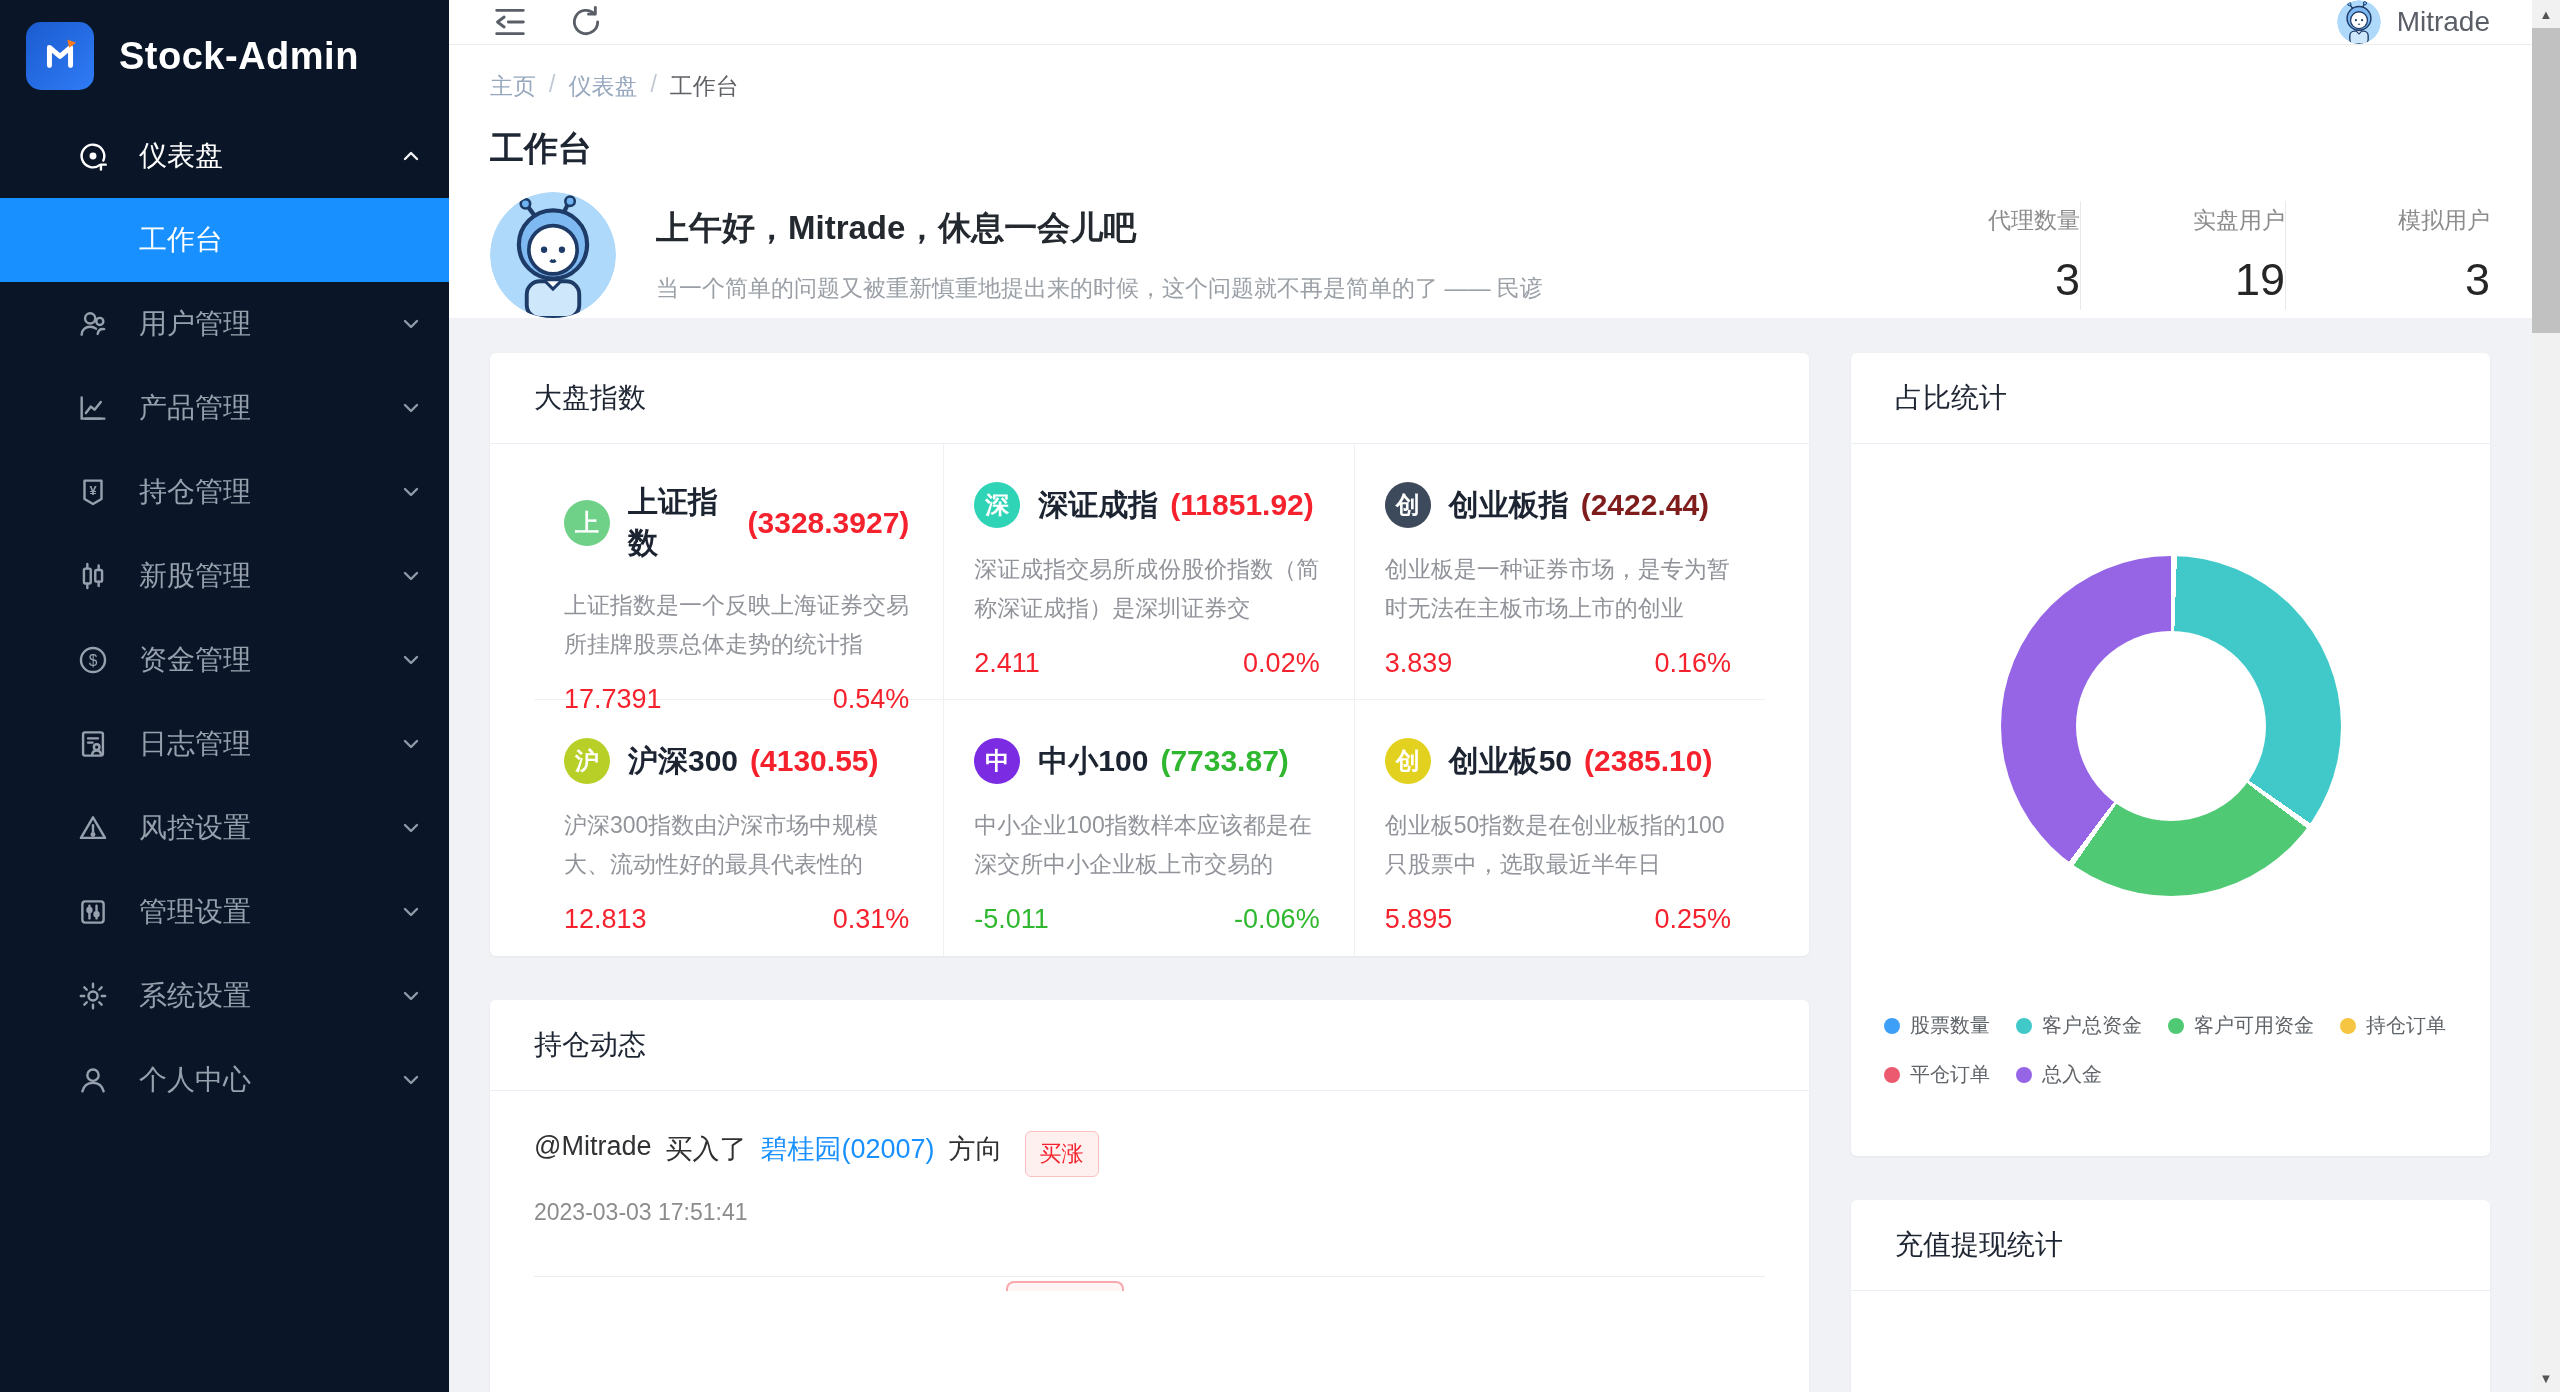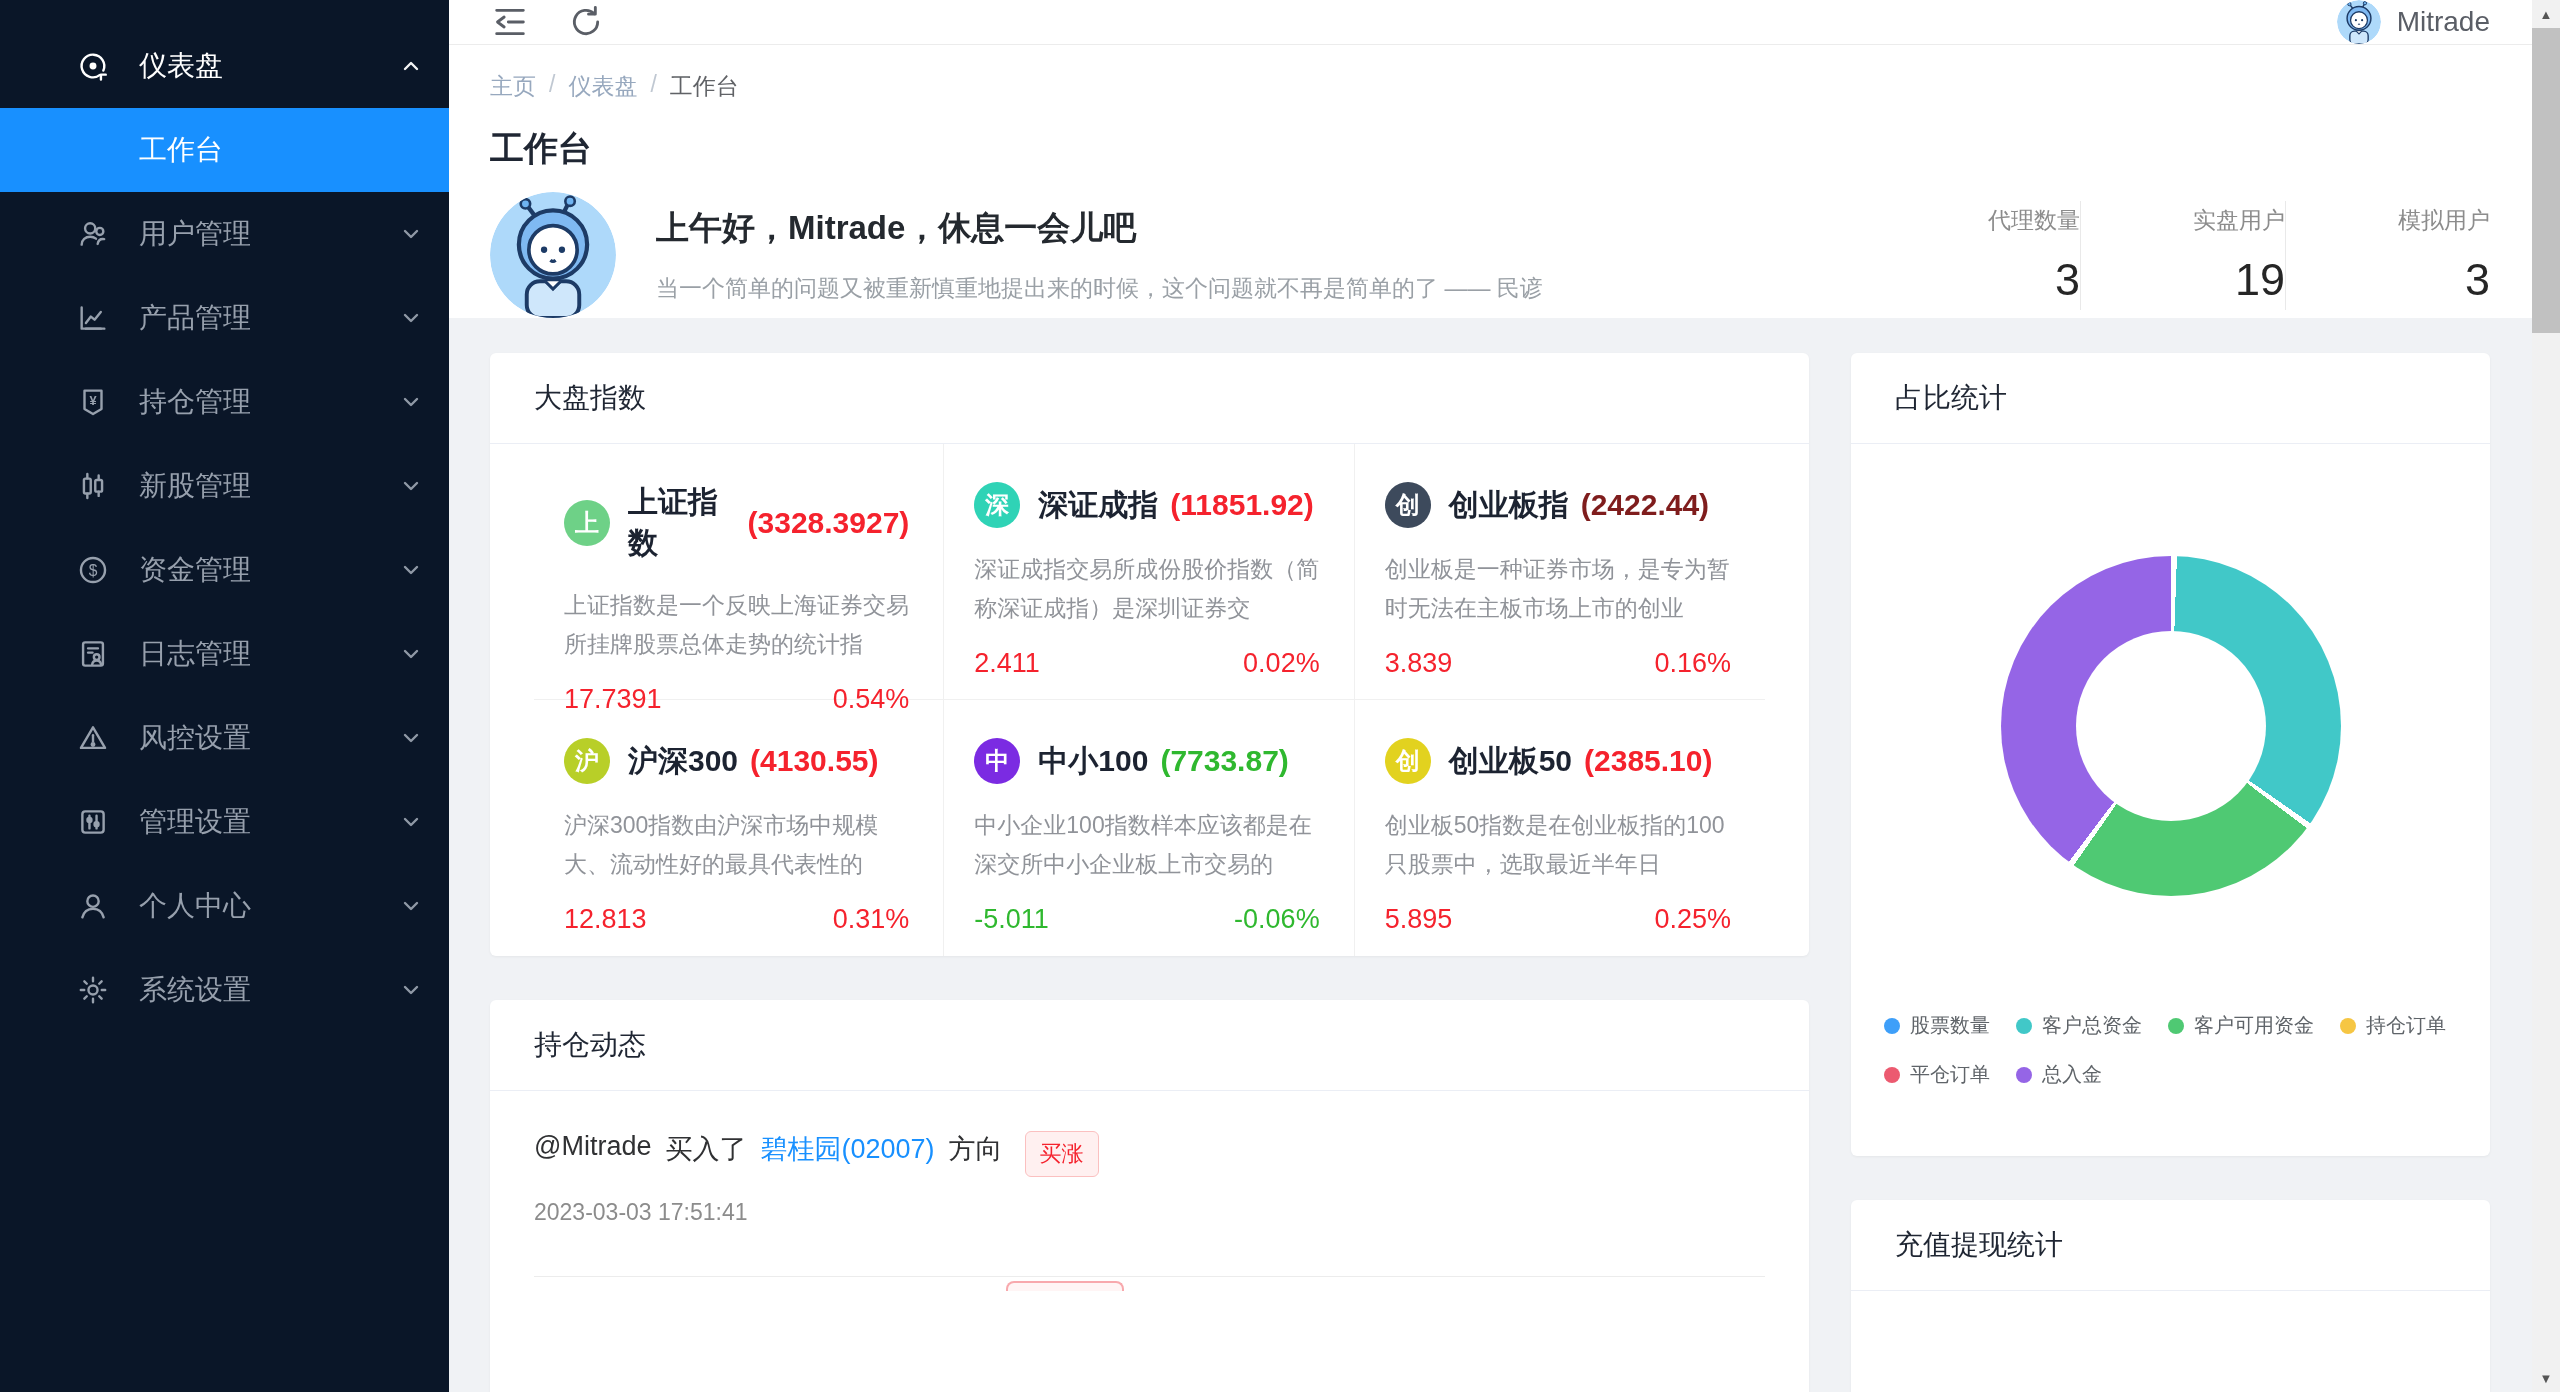--- a/index.html
+++ b/index.html
@@ -92,20 +92,29 @@
   .sb-btn { height:28px; display:flex; align-items:center; justify-content:center;
     color:#555; font-size:13px; cursor:pointer; }
   .sb-btn.bottom { position:absolute; bottom:0; left:0; right:0; }
   .sb-thumb { position:absolute; top:28px; left:0; width:28px; height:305px; background:#c1c1c1; cursor:pointer; }
   svg.stroke { fill:none; stroke:currentColor; stroke-width:1.7; stroke-linecap:round; stroke-linejoin:round; }
 </style>
 </head>
 <body>
 
 <aside class="sidebar">
+  <div class="logo">
+    <span class="logo-icon">
+      <svg width="46" height="46" viewBox="0 0 24 24">
+        <path d="M6.5 17V7.5L12 12.2 17.5 7.5V17" stroke="#fff" stroke-width="2.6" fill="none" stroke-linejoin="round" stroke-linecap="round"></path>
+        <path d="M15.8 3.4l4.6 1.7-3.6 2.6z" fill="#ff7a1a"></path>
+      </svg>
+    </span>
+    <span class="logo-text">Stock-Admin</span>
+  </div>
 
   <nav class="menu">
     <div class="menu-item parent-active">
       <svg class="mi-icon stroke" viewBox="0 0 24 24">
         <path d="M19.3 15.2a8 8 0 1 0-2.4 3.1"></path>
           <path d="M17.6 21.5v-3.4h3.4"></path>
           <circle cx="12" cy="12" r="1.6" fill="currentColor"></circle>
       </svg>
       <span class="mi-label">仪表盘</span>
       <svg class="chev stroke" viewBox="0 0 24 24">
@@ -209,35 +218,35 @@
           <circle cx="14.5" cy="13.5" r="1.4" fill="currentColor"></circle>
       </svg>
       <span class="mi-label">管理设置</span>
       <svg class="chev stroke" viewBox="0 0 24 24">
           <path d="M6 9l6 6 6-6" stroke-width="2.4"></path>
         </svg>
     </div>
 
     <div class="menu-item">
       <svg class="mi-icon stroke" viewBox="0 0 24 24">
+        <circle cx="12" cy="12" r="3.2"></circle>
+          <path d="M12 3.4v2.4M12 18.2v2.4M3.4 12h2.4M18.2 12h2.4M5.9 5.9l1.7 1.7M16.4 16.4l1.7 1.7M18.1 5.9l-1.7 1.7M7.6 16.4l-1.7 1.7"></path>
+      </svg>
+      <span class="mi-label">系统设置</span>
+      <svg class="chev stroke" viewBox="0 0 24 24">
+          <path d="M6 9l6 6 6-6" stroke-width="2.4"></path>
+        </svg>
+    </div>
+
+    <div class="menu-item">
+      <svg class="mi-icon stroke" viewBox="0 0 24 24">
         <circle cx="12" cy="8.6" r="4"></circle>
           <path d="M4.5 20c1-4 4-6 7.5-6s6.5 2 7.5 6"></path>
       </svg>
       <span class="mi-label">个人中心</span>
-      <svg class="chev stroke" viewBox="0 0 24 24">
-          <path d="M6 9l6 6 6-6" stroke-width="2.4"></path>
-        </svg>
-    </div>
-
-    <div class="menu-item">
-      <svg class="mi-icon stroke" viewBox="0 0 24 24">
-        <circle cx="12" cy="12" r="3.2"></circle>
-          <path d="M12 3.4v2.4M12 18.2v2.4M3.4 12h2.4M18.2 12h2.4M5.9 5.9l1.7 1.7M16.4 16.4l1.7 1.7M18.1 5.9l-1.7 1.7M7.6 16.4l-1.7 1.7"></path>
-      </svg>
-      <span class="mi-label">系统设置</span>
       <svg class="chev stroke" viewBox="0 0 24 24">
           <path d="M6 9l6 6 6-6" stroke-width="2.4"></path>
         </svg>
     </div>
   </nav>
 </aside>
 
 <div class="main">
 
   <div class="topbar">

